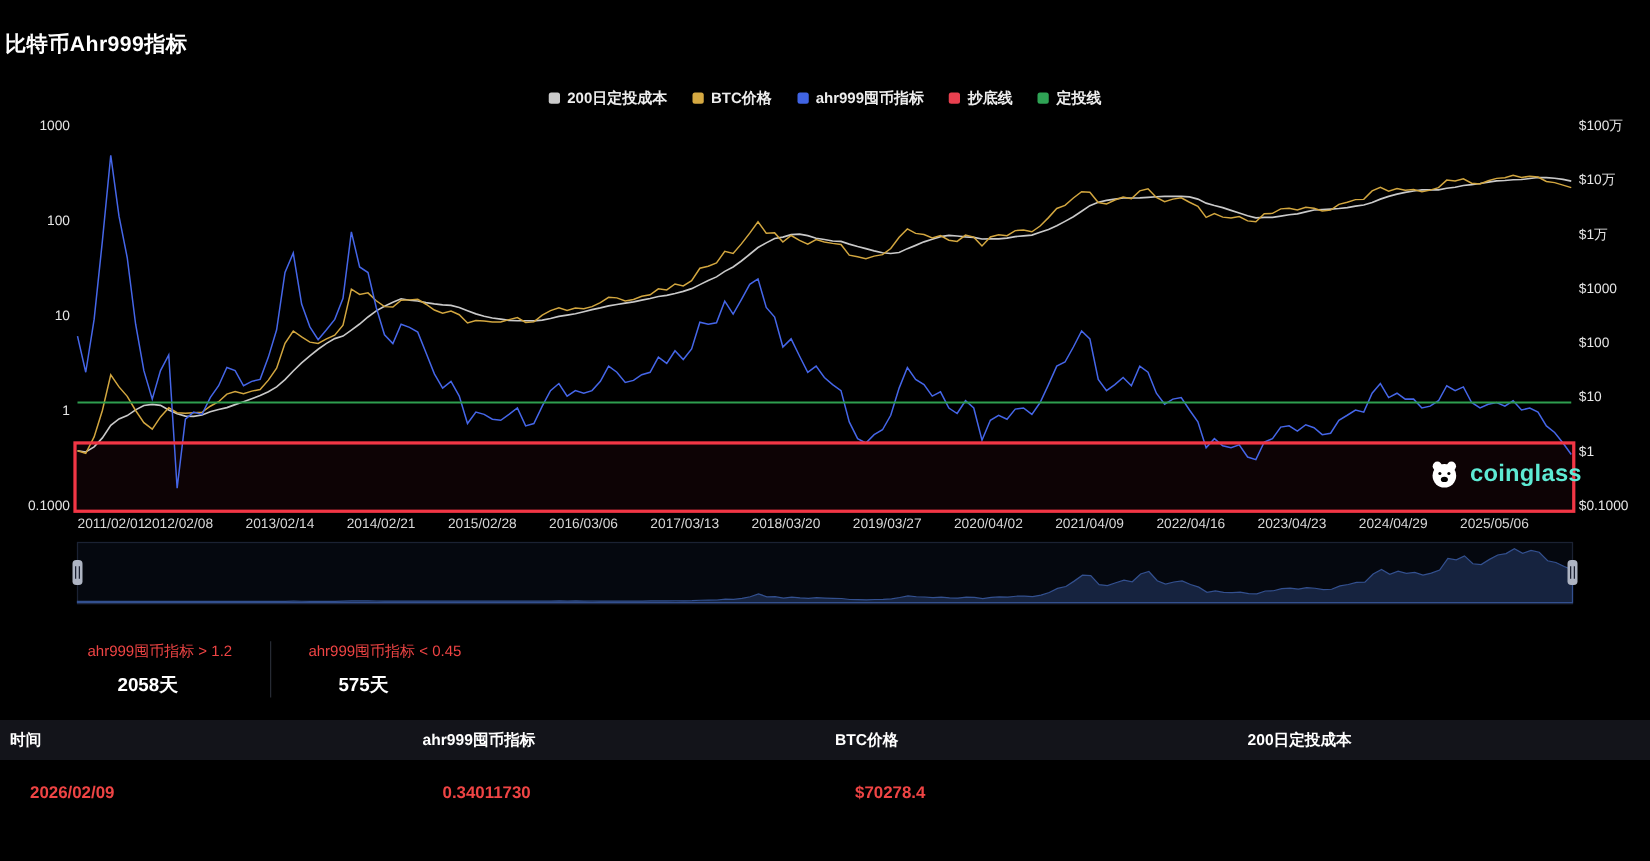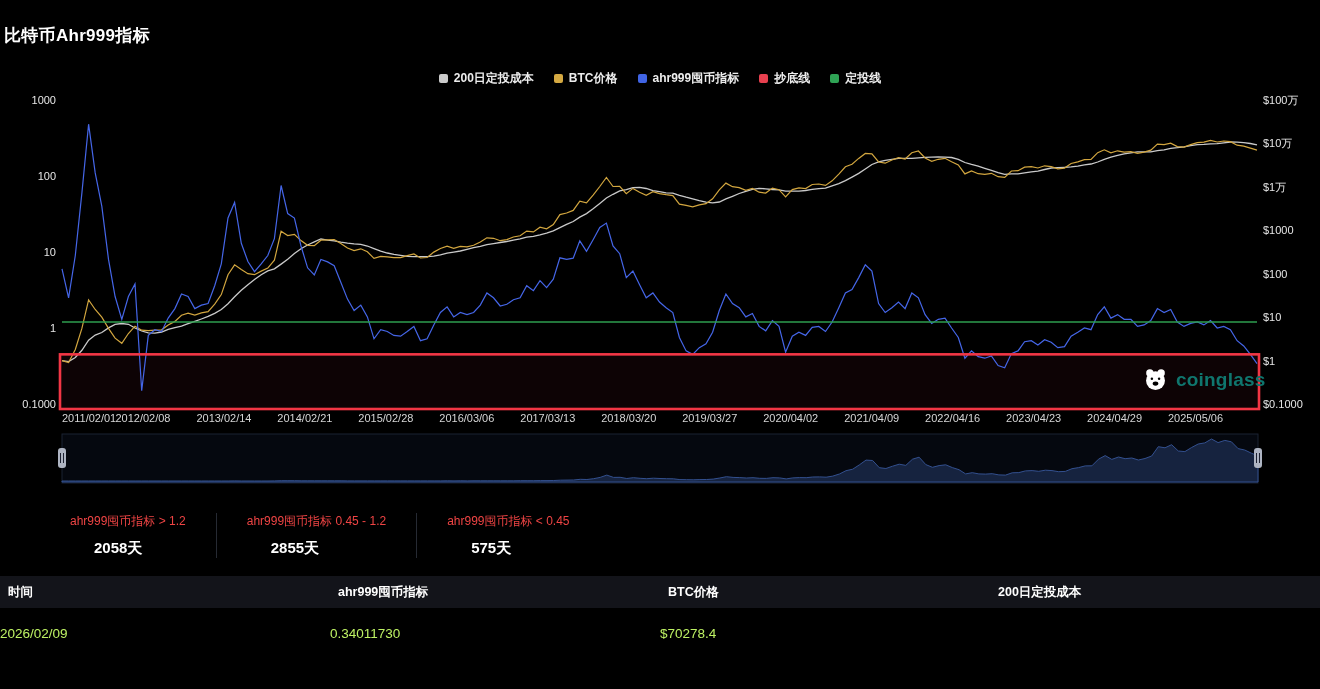--- a/index.html
+++ b/index.html
@@ -4,32 +4,32 @@
 <style>
   html,body{margin:0;padding:0;background:#000;}
   .page{position:relative;width:1320px;height:689px;background:#000;color:#fff;
         font-family:"Liberation Sans","DejaVu Sans",sans-serif;overflow:hidden;}
   .title{position:absolute;top:24px;left:4px;font-size:17px;font-weight:bold;letter-spacing:.3px;}
   .legend{position:absolute;top:70px;left:0;width:100%;display:flex;justify-content:center;gap:20px;z-index:3;}
   .legend-item{display:flex;align-items:center;gap:6px;font-size:12px;font-weight:bold;color:#ededed;cursor:pointer;}
   .legend-marker{width:9px;height:9px;border-radius:2px;display:inline-block;}
   #chart{position:absolute;top:0;left:0;z-index:1;}
   .watermark{position:absolute;top:366px;left:1142px;display:flex;align-items:center;gap:7px;z-index:2;}
-  .watermark-text{font-size:19px;font-weight:bold;color:#0f766e;letter-spacing:.2px;}
+  .watermark-text{font-size:19px;font-weight:bold;color:#5eead4;letter-spacing:.2px;}
   .stats{position:absolute;top:513px;left:70px;display:flex;align-items:stretch;}
   .stat{padding:0 30px;}
   .stat:first-child{padding-left:0;}
   .stat + .stat{border-left:1px solid #262a33;}
   .stat-label{font-size:12px;color:#ef4444;}
   .stat-value{margin-top:9px;font-size:15px;font-weight:bold;color:#fff;margin-left:24px;}
   .table{position:absolute;top:576px;left:0;width:1320px;}
   .thead{display:grid;grid-template-columns:repeat(4,1fr);background:#13141a;height:32px;align-items:center;}
   .thead .cell{font-size:12.5px;font-weight:bold;color:#fff;padding-left:8px;}
   .trow{display:grid;grid-template-columns:repeat(4,1fr);height:50px;align-items:center;background:#000;}
-  .trow .cell{font-size:13.5px;font-weight:normal;color:#bef264;padding-left:0;}
+  .trow .cell{font-size:13.5px;font-weight:bold;color:#ef4444;padding-left:24px;}
 </style>
 </head>
 <body>
 
 <div class="page">
 
   <svg id="chart" width="1320" height="500">
       <rect x="60" y="354.35584895307386" width="1199" height="54.64415104692614" fill="rgba(244,63,94,0.055)"></rect>
       <polyline points="62.0,360.6 68.6,361.6 75.3,357.5 81.9,350.3 88.6,340.2 95.2,335.1 101.8,332.5 108.5,327.9 115.1,324.4 121.8,323.5 128.4,324.3 135.0,328.0 141.7,331.0 148.3,332.9 154.9,333.1 161.6,332.0 168.2,329.4 174.9,327.6 181.5,326.1 188.1,323.7 194.8,321.4 201.4,319.0 208.1,316.4 214.7,313.4 221.3,309.5 228.0,303.7 234.6,296.8 241.3,290.3 247.9,284.7 254.5,279.4 261.2,274.7 267.8,270.9 274.4,268.9 281.1,264.1 287.7,259.2 294.4,253.6 301.0,248.7 307.6,245.0 314.3,241.8 320.9,239.0 327.6,240.2 334.2,240.8 340.8,242.1 347.5,243.1 354.1,243.9 360.8,244.3 367.4,246.0 374.0,248.6 380.7,251.1 387.3,253.0 393.9,254.4 400.6,255.3 407.2,256.3 413.9,256.6 420.5,256.6 427.1,256.7 433.8,256.1 440.4,254.8 447.1,253.1 453.7,252.1 460.3,251.0 467.0,249.4 473.6,247.7 480.3,246.3 486.9,244.7 493.5,243.6 500.2,242.5 506.8,241.5 513.4,240.1 520.1,238.8 526.7,237.2 533.4,236.3 540.0,234.8 546.6,233.1 553.3,230.9 559.9,227.7 566.6,224.4 573.2,221.5 579.8,217.1 586.5,213.6 593.1,208.8 599.8,203.4 606.4,198.0 613.0,194.3 619.7,190.8 626.3,189.7 632.9,187.7 639.6,187.3 646.2,188.5 652.9,190.6 659.5,191.6 666.1,192.8 672.8,193.1 679.4,195.3 686.1,197.2 692.7,198.9 699.3,200.7 706.0,202.2 712.6,202.8 719.3,202.0 725.9,198.9 732.5,196.3 739.2,193.5 745.8,191.4 752.4,189.3 759.1,188.3 765.7,188.8 772.4,189.5 779.0,189.9 785.6,191.2 792.3,191.1 798.9,191.1 805.6,190.5 812.2,189.3 818.8,188.7 825.5,188.1 832.1,185.8 838.8,183.6 845.4,180.6 852.0,177.1 858.7,173.4 865.3,169.0 871.9,164.5 878.6,161.8 885.2,160.3 891.9,159.3 898.5,158.4 905.1,158.4 911.8,158.3 918.4,157.9 925.1,157.4 931.7,157.1 938.3,157.0 945.0,157.1 951.6,157.5 958.3,159.3 964.9,162.5 971.5,164.4 978.2,166.1 984.8,168.3 991.4,170.4 998.1,172.6 1004.7,174.3 1011.4,173.9 1018.0,173.9 1024.6,172.9 1031.3,171.8 1037.9,171.1 1044.6,169.5 1051.2,168.0 1057.8,167.7 1064.5,167.3 1071.1,166.8 1077.8,166.1 1084.4,164.9 1091.0,164.0 1097.7,162.0 1104.3,159.3 1110.9,157.1 1117.6,155.3 1124.2,153.9 1130.9,152.8 1137.5,151.9 1144.1,151.8 1150.8,151.9 1157.4,150.6 1164.1,149.8 1170.7,148.4 1177.3,147.7 1184.0,146.8 1190.6,145.7 1197.3,144.7 1203.9,144.4 1210.5,143.8 1217.2,143.6 1223.8,142.8 1230.4,142.0 1237.1,142.1 1243.7,142.6 1250.4,143.5 1257.0,144.9" fill="none" stroke="#c9c9c9" stroke-width="1.3"></polyline>
       <polyline points="62.0,360.6 68.6,362.6 75.3,349.5 81.9,328.4 88.6,299.9 95.2,309.5 101.8,317.1 108.5,328.4 115.1,338.1 121.8,343.3 128.4,333.5 135.0,326.2 141.7,330.2 148.3,330.6 154.9,330.2 161.6,329.8 168.2,325.0 174.9,321.4 181.5,315.3 188.1,313.2 194.8,315.0 201.4,312.9 208.1,311.6 214.7,304.1 221.3,294.6 228.0,274.7 234.6,264.8 241.3,269.5 247.9,273.7 254.5,274.7 261.2,271.1 267.8,268.1 274.4,260.2 281.1,231.3 287.7,235.5 294.4,234.3 301.0,240.6 307.6,245.3 314.3,245.6 320.9,240.2 327.6,239.9 334.2,239.5 340.8,243.4 347.5,248.0 354.1,250.6 360.8,248.8 367.4,251.8 374.0,258.4 380.7,256.4 387.3,256.8 393.9,257.6 400.6,257.6 407.2,255.7 413.9,254.0 420.5,258.0 427.1,257.5 433.8,252.1 440.4,248.5 447.1,246.2 453.7,248.3 460.3,246.4 467.0,246.9 473.6,245.3 480.3,242.1 486.9,237.8 493.5,238.3 500.2,240.7 506.8,239.6 513.4,237.0 520.1,235.8 526.7,231.1 533.4,231.9 540.0,227.2 546.6,228.8 553.3,224.6 559.9,214.6 566.6,213.0 573.2,210.4 579.8,201.1 586.5,202.8 593.1,195.1 599.8,186.5 606.4,177.4 613.0,186.5 619.7,186.3 626.3,193.6 632.9,188.4 639.6,192.3 646.2,195.3 652.9,191.7 659.5,193.6 666.1,194.7 672.8,195.6 679.4,204.1 686.1,205.4 692.7,206.9 699.3,204.9 706.0,203.7 712.6,198.8 719.3,189.8 725.9,183.1 732.5,186.7 739.2,187.6 745.8,190.4 752.4,188.4 759.1,192.2 765.7,193.1 772.4,188.1 779.0,189.7 785.6,196.8 792.3,189.6 798.9,187.9 805.6,188.6 812.2,184.5 818.8,184.0 825.5,185.4 832.1,180.8 838.8,174.1 845.4,166.8 852.0,164.3 858.7,158.4 865.3,153.4 871.9,153.8 878.6,162.0 885.2,163.2 891.9,160.0 898.5,157.6 905.1,159.0 911.8,152.7 918.4,151.0 925.1,158.0 931.7,161.4 938.3,159.3 945.0,158.3 951.6,161.8 958.3,165.0 964.9,173.9 971.5,170.9 978.2,173.7 984.8,174.4 991.4,173.3 998.1,176.7 1004.7,177.4 1011.4,171.0 1018.0,170.7 1024.6,167.1 1031.3,166.6 1037.9,168.0 1044.6,165.8 1051.2,166.6 1057.8,168.8 1064.5,168.1 1071.1,163.5 1077.8,161.8 1084.4,159.7 1091.0,159.5 1097.7,152.7 1104.3,149.8 1110.9,152.9 1117.6,150.8 1124.2,152.2 1130.9,151.7 1137.5,153.4 1144.1,152.1 1150.8,150.1 1157.4,144.1 1164.1,144.7 1170.7,143.1 1177.3,146.6 1184.0,147.1 1190.6,144.6 1197.3,142.7 1203.9,142.2 1210.5,140.3 1217.2,142.0 1223.8,141.0 1230.4,141.6 1237.1,145.2 1243.7,146.1 1250.4,148.1 1257.0,150.1" fill="none" stroke="#d2a63f" stroke-width="1.2"></polyline>
@@ -116,24 +116,20 @@
     </span>
     <span class="watermark-text">coinglass</span>
   </div>
 
   <div class="stats">
       <div class="stat">
         <div class="stat-label">ahr999囤币指标 &gt; 1.2</div>
         <div class="stat-value">2058天</div>
       </div>
       <div class="stat">
-        <div class="stat-label">ahr999囤币指标 0.45 - 1.2</div>
-        <div class="stat-value">2855天</div>
-      </div>
-      <div class="stat">
         <div class="stat-label">ahr999囤币指标 &lt; 0.45</div>
         <div class="stat-value">575天</div>
       </div>
     </div>
 
   <div class="table">
     <div class="thead">
         <div class="cell">时间</div>
         <div class="cell">ahr999囤币指标</div>
         <div class="cell">BTC价格</div>

